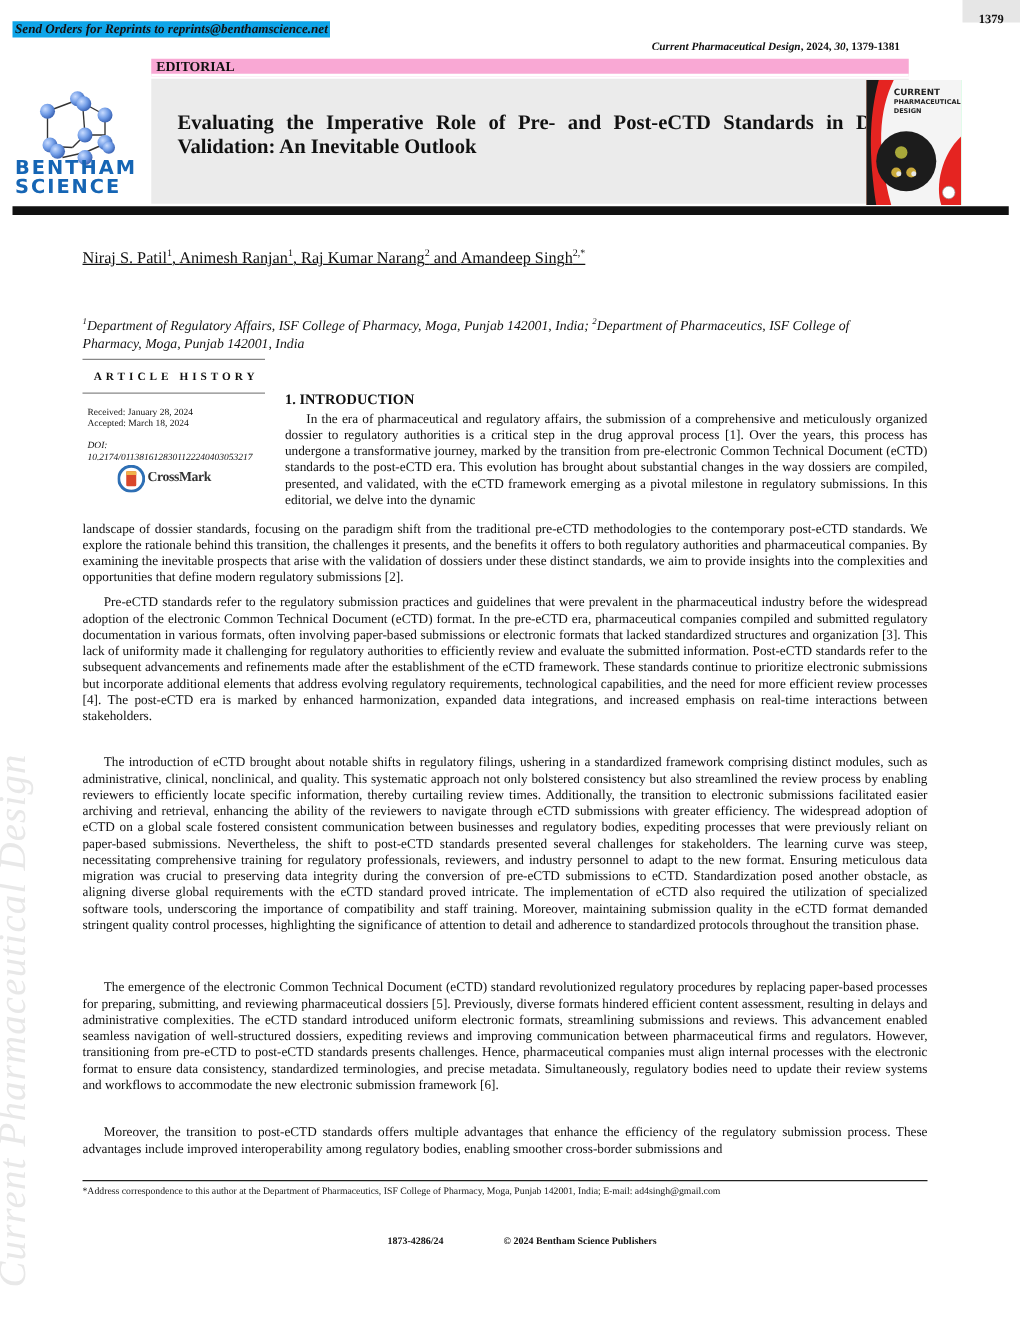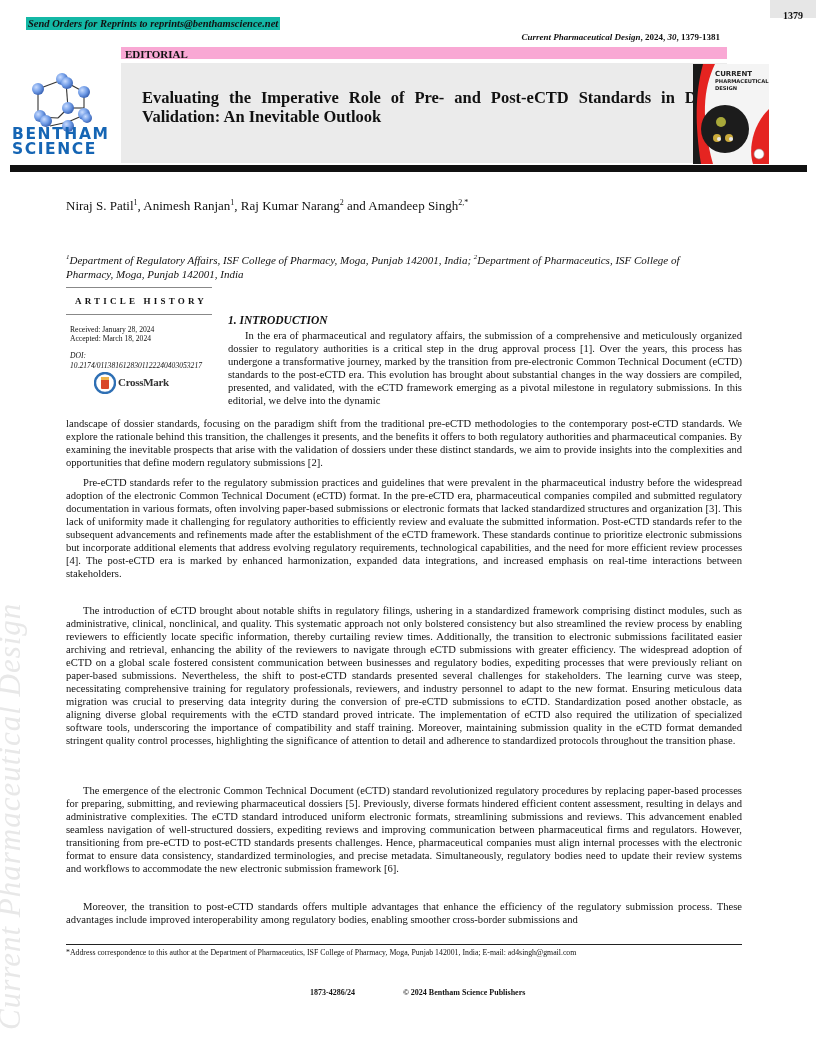--- a/index.html
+++ b/index.html
@@ -1,36 +1,36 @@
 <!DOCTYPE html>
 <html><head>
 <meta charset="utf-8">
 <style>
   html, body { margin:0; padding:0; background:#ffffff; }
   body { width:816px; height:1056px; position:relative; overflow:hidden; font-family:"Liberation Serif", serif; color:#111; }
   .abs { position:absolute; }
-  .reprint { left:10px; top:17px; font-size:10.5px; font-weight:bold; font-style:italic; background:#14b8a6; padding:0 2px; line-height:13px;margin-left:16px; }
+  .reprint { left:10px; top:17px; font-size:10.5px; font-weight:bold; font-style:italic; background:#0ea5e9; padding:0 2px; line-height:13px; }
   .pagenum { right:0; top:0; width:46px; height:18px; background:#e6e6e6; font-size:10px; font-weight:bold; text-align:center; line-height:32px; }
   .journal-line { right:96px; top:32px; font-size:9px; font-weight:bold; font-style:italic;padding-left:48px; }
   .editorial-bar { left:121px; top:47px; width:606px; height:14px; background:#f9a8d4; font-size:11px; font-weight:bold; line-height:14px; padding-left:4px; box-sizing:border-box; border-bottom:2px solid #ffffff; }
   .title-box { left:121px; top:63px; width:606px; height:100px; background:#ebebeb; }
   .title { left:142px; top:88px; width:595px; font-size:16.5px; font-weight:bold; line-height:19px; text-align:justify; text-align-last:left; }
   .logo { left:10px; top:60px; width:108px; height:105px; }
   .logo-text { left:12px; top:127px; width:104px; font-family:"DejaVu Sans", sans-serif; font-weight:bold; color:#1565b4; font-size:15.5px; line-height:15px; letter-spacing:1.6px; }
   .cover { left:693px; top:64px; width:76px; height:100px; background:#86efac; overflow:hidden; }
   .black-rule { left:10px; top:165px; width:797px; height:7px; background:#111; }
-  .authors { left:66px; top:198px; font-size:13px; }
+  .authors { left:66px; top:198px; font-size:13px;text-decoration:underline; }
   .authors sup { font-size:8px; }
   .affil { left:66px; top:250px; width:660px; font-size:11px; font-style:italic; line-height:14px; }
   .affil sup { font-size:7px; }
   .hist-rule { left:66px; width:146px; height:1px; background:#888; }
   .hist-title { left:75px; top:296px; font-size:9px; font-weight:bold; letter-spacing:3.2px; font-family:"Liberation Serif", serif; }
   .hist-text { left:70px; font-size:7.6px; line-height:9.5px; }
   .crossmark { left:94px; top:355px; width:100px; height:22px; }
-  .intro-head { left:228px; top:314px; font-size:11.5px; font-weight:bold;font-style:italic; }
+  .intro-head { left:228px; top:314px; font-size:11.5px; font-weight:bold; }
   .para { font-size:10.6px; line-height:13.05px; text-align:justify; }
   .wrap-col { left:228px; width:514px; }
   .full-col { left:66px; width:676px; }
   .indent { text-indent:17px; }
   .watermark { left:-8px; top:1030px; transform-origin:0 0; transform:rotate(-90deg); font-size:31px; font-style:italic; color:#e8e8e8; white-space:nowrap; letter-spacing:1px; }
   .foot-rule { left:66px; top:944px; width:676px; height:1px; background:#222; }
   .footnote { left:66px; top:948px; font-size:7.8px; }
   .copyright { left:310px; top:988px; font-size:8px; font-weight:bold; }
   .copyright span { margin-right:48px; }
 </style>

